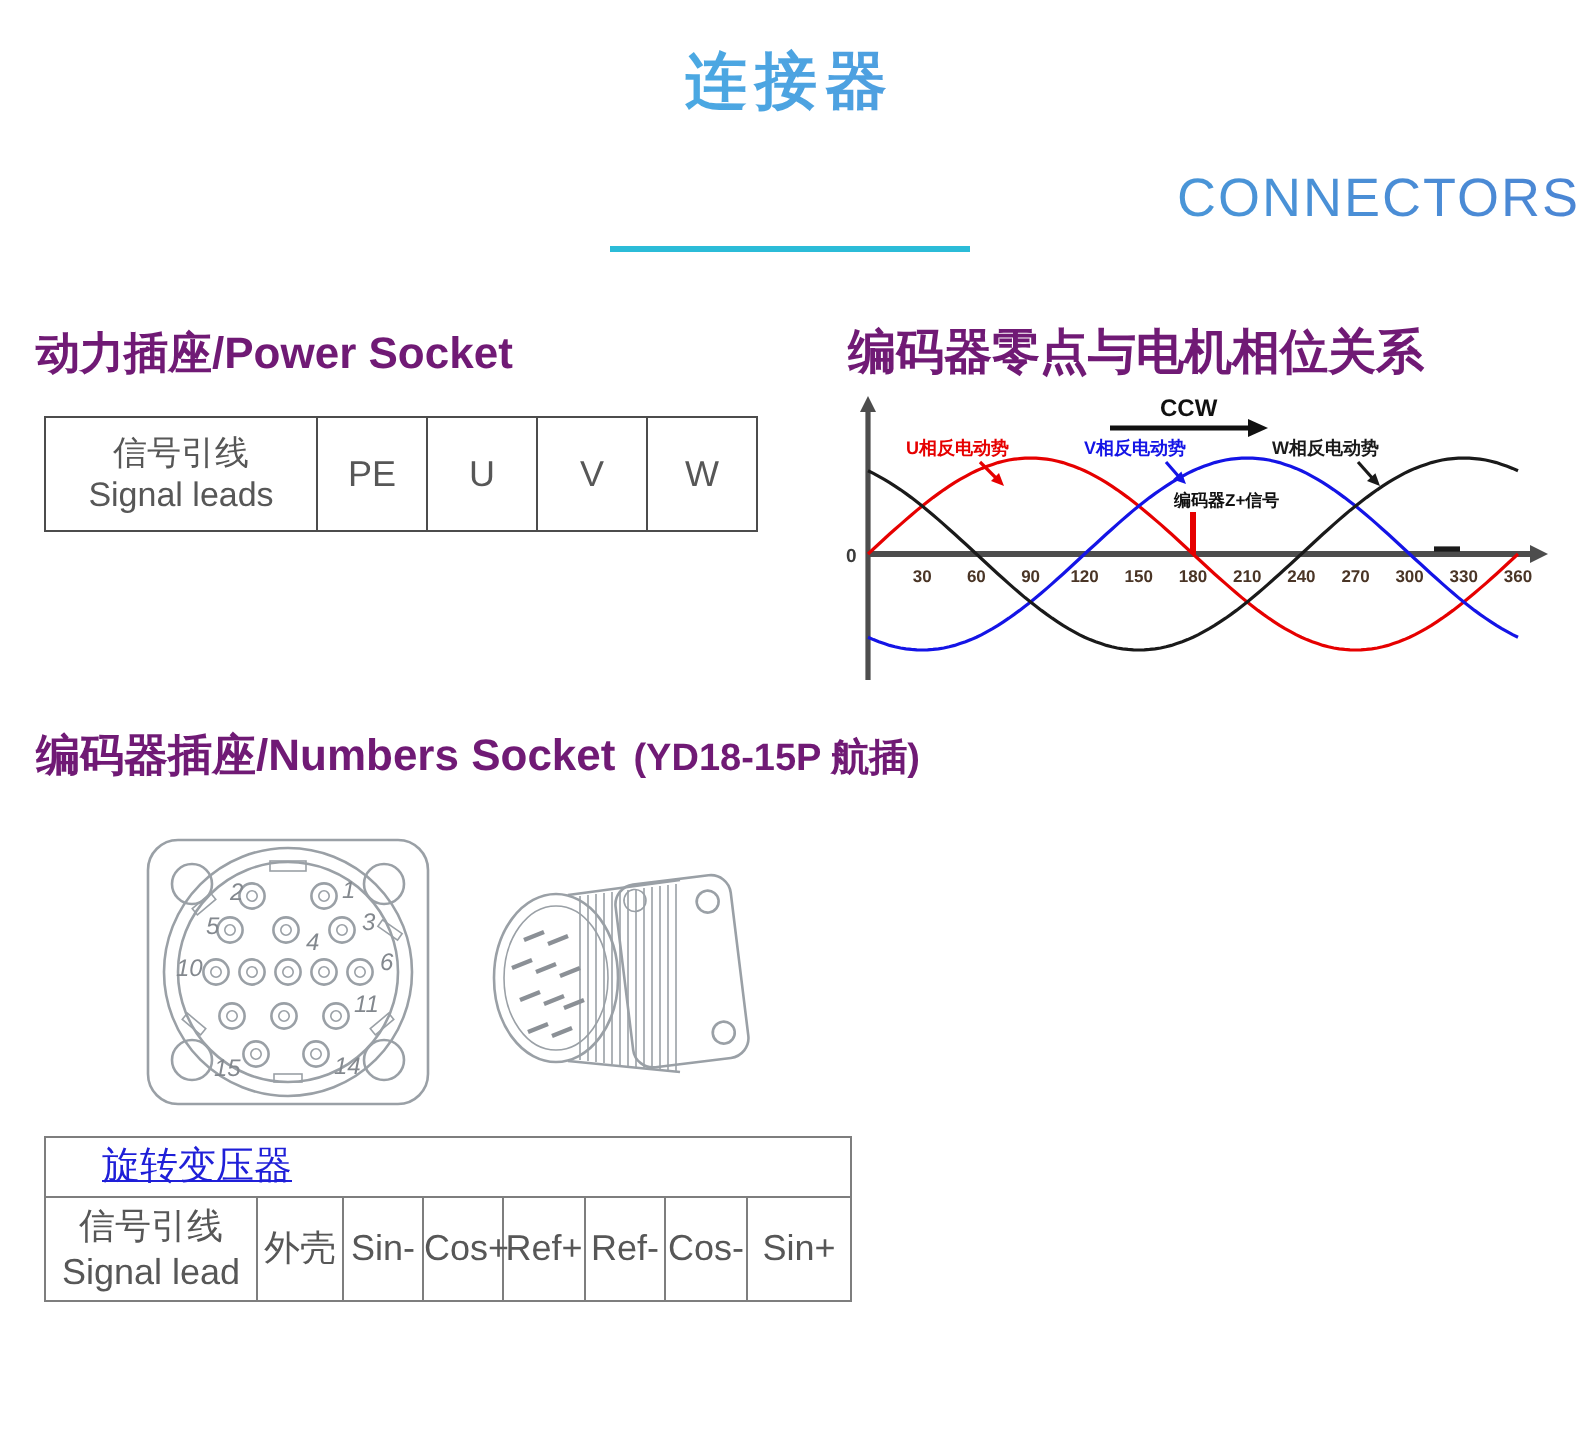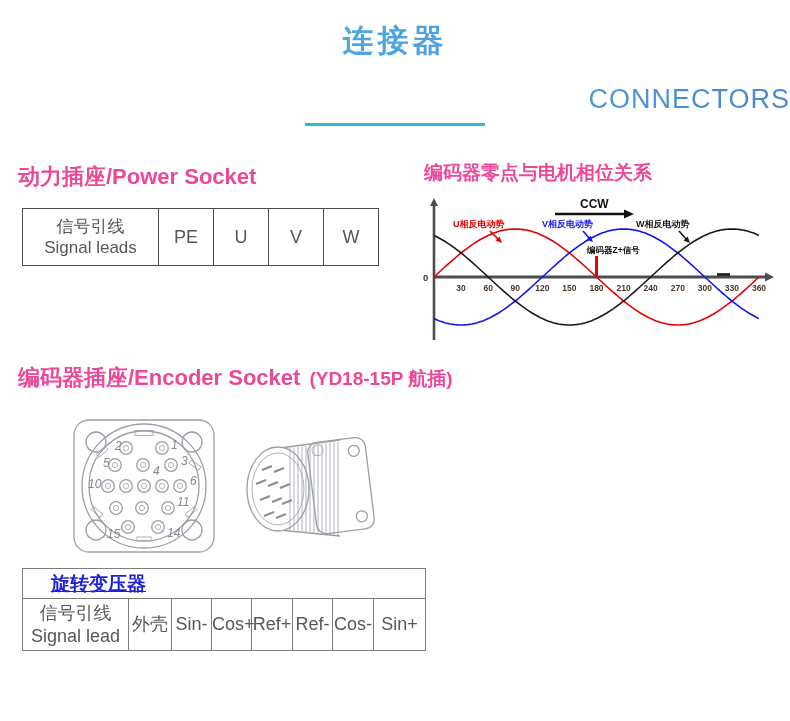--- a/index.html
+++ b/index.html
@@ -21,38 +21,38 @@
   }
   .hero-sub {
     top:84px; left:0; width:790px; text-align:right;
     font-size:27px; font-weight:normal; letter-spacing:1px;
     background:linear-gradient(90deg,#46c4e2,#4b86d4);
     -webkit-background-clip:text; background-clip:text;
     -webkit-text-fill-color:transparent; color:transparent;
   }
   .hero-line { top:123px; left:305px; width:180px; height:3px; background:#2bbcd8; }
 
-  .h2 { font-weight:bold; color:#ec4899; }
+  .h2 { font-weight:bold; color:#701a75; }
   .power-heading   { top:162px; left:18px;  font-size:22px; }
-  .phase-heading   { top:160px; left:424px; font-size:19px;text-align:center; }
+  .phase-heading   { top:160px; left:424px; font-size:24px;text-align:center; }
   .encoder-heading { top:363px; left:18px;  font-size:22px; }
   .encoder-note    { font-size:19px; font-weight:bold; margin-left:9px;text-align:center; }
 
   
   table { border-collapse:collapse; table-layout:fixed; color:#575757; }
   td { border:1px solid #4c4c4c; text-align:center; vertical-align:middle;
        white-space:pre-line; line-height:1.25; }
   .power-table { top:208px; left:22px; width:357px; }
   .power-table td { height:57px; font-size:18px; }
   .power-table .lbl { font-size:17px; }
   .resolver-table { top:568px; left:22px; width:404px; }
   .resolver-table td { border-color:#7e7e7e; font-size:18px; }
   .resolver-table .title-cell { height:30px; text-align:left; padding-left:28px; }
   .resolver-table .title-cell span {
-    color:#1f1fd8; font-weight:bold; font-size:19px; text-decoration:underline; }
+    color:#1f1fd8; font-weight:normal; font-size:19px; text-decoration:underline; }
   .resolver-table .data-row td { height:52px; }
   .resolver-table .lbl { font-size:18px; }
 
   
   .chart-wrap { top:195px; left:420px; width:370px; height:150px; }
   svg text { font-family:"Liberation Sans","DejaVu Sans",sans-serif; }
   .tick { font-size:8.5px; font-weight:bold; fill:#4a3526; }
   .origin-lbl { font-size:9.5px; font-weight:bold; fill:#3b3b3b; }
   .ccw-lbl { font-size:12px; font-weight:bold; fill:#111111; }
   .curve-lbl { font-size:9px; font-weight:bold; }
@@ -139,21 +139,21 @@
         <text x="230.7" y="96" text-anchor="middle" class="tick">240</text>
         <text x="257.8" y="96" text-anchor="middle" class="tick">270</text>
         <text x="284.8" y="96" text-anchor="middle" class="tick">300</text>
         <text x="311.9" y="96" text-anchor="middle" class="tick">330</text>
         <text x="339.0" y="96" text-anchor="middle" class="tick">360</text>
       </g>
   </svg>
 </div>
 
 <div class="abs h2 encoder-heading">
-  <span>编码器插座/Encoder Socket</span><span class="encoder-note">(YD18-15P 航插)</span>
+  <span>编码器插座/Numbers Socket</span><span class="encoder-note">(YD18-15P 航插)</span>
 </div>
 
 <div class="abs front-view">
   <svg width="152" height="142" viewBox="0 0 152 142">
     <rect x="6" y="4" width="140" height="132" rx="15" class="draw"></rect>
     <circle cx="28" cy="26" r="10" class="draw"></circle>
     <circle cx="124" cy="26" r="10" class="draw"></circle>
     <circle cx="28" cy="114" r="10" class="draw"></circle>
     <circle cx="124" cy="114" r="10" class="draw"></circle>
     <circle cx="76" cy="70" r="62" class="draw"></circle>

